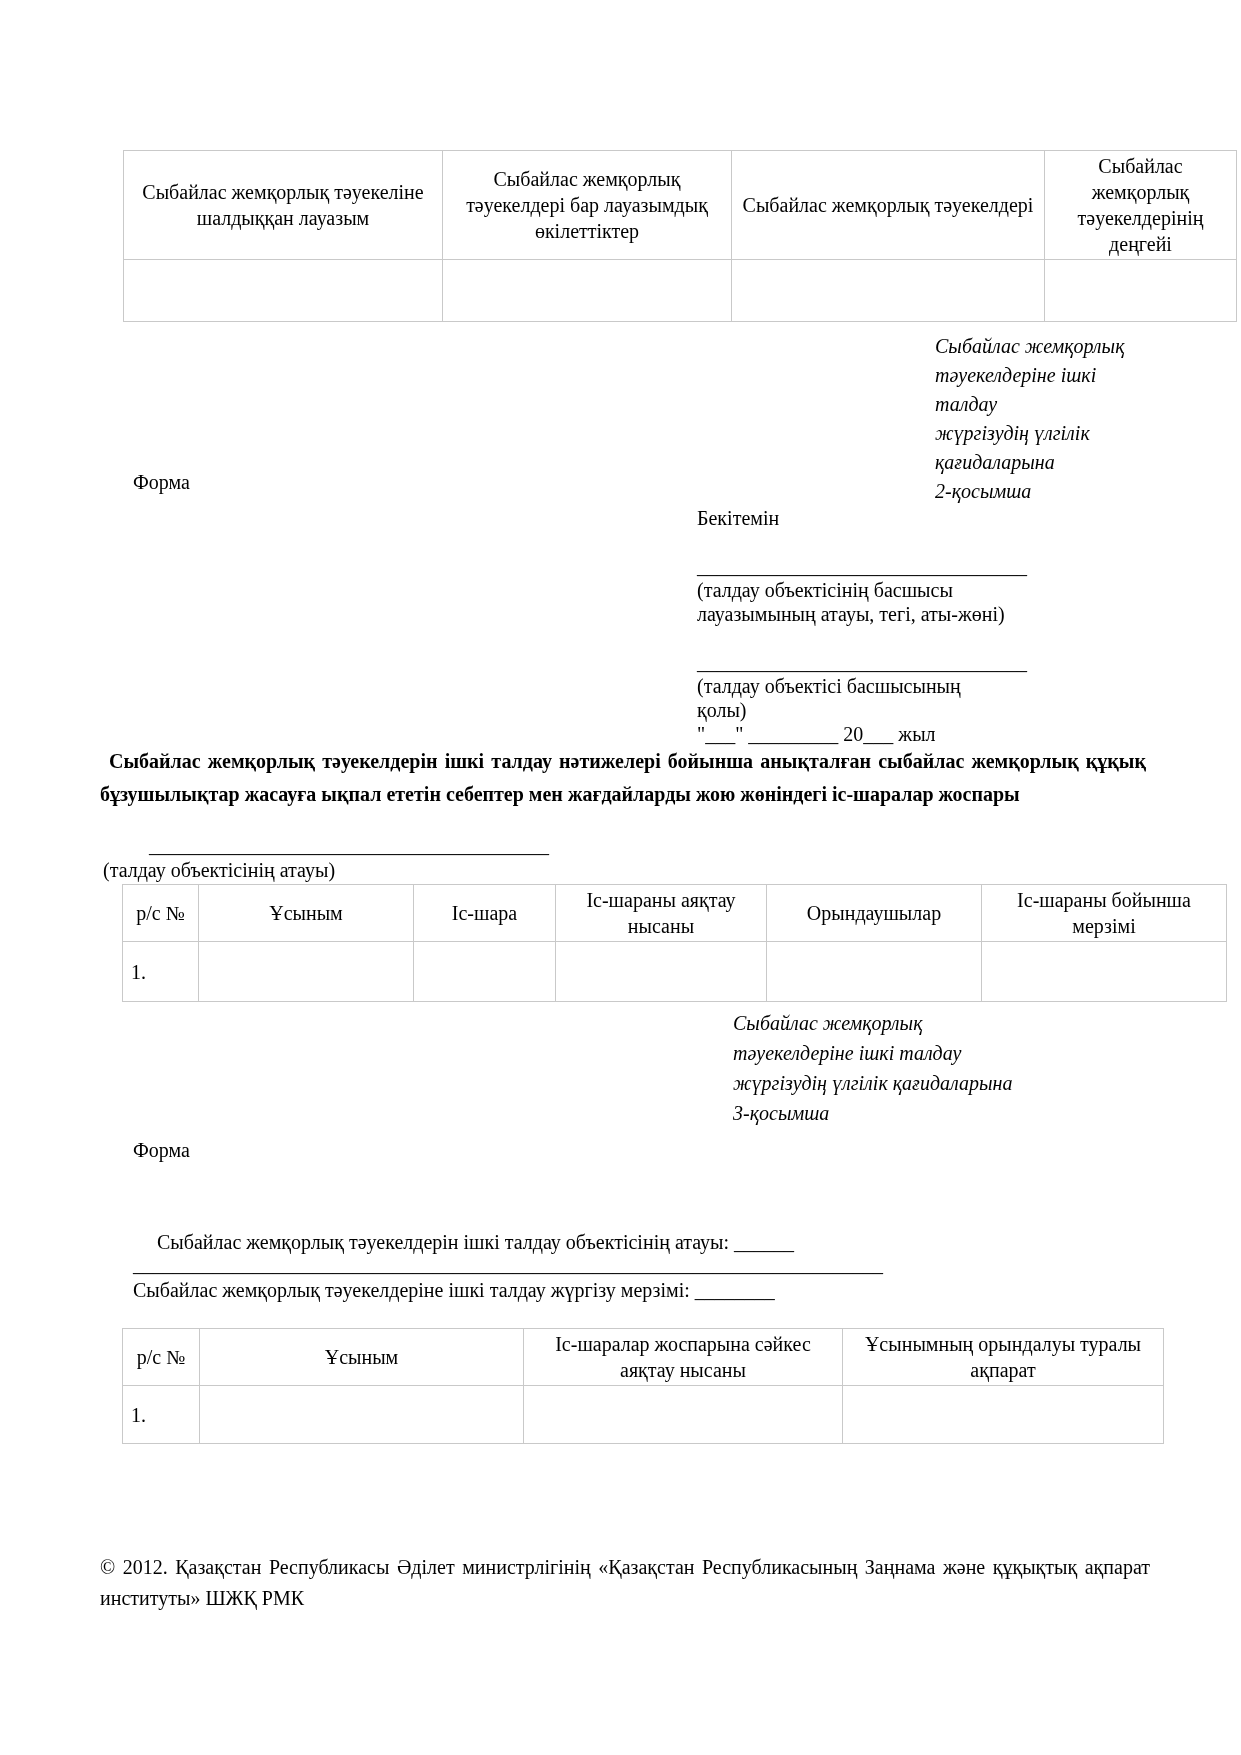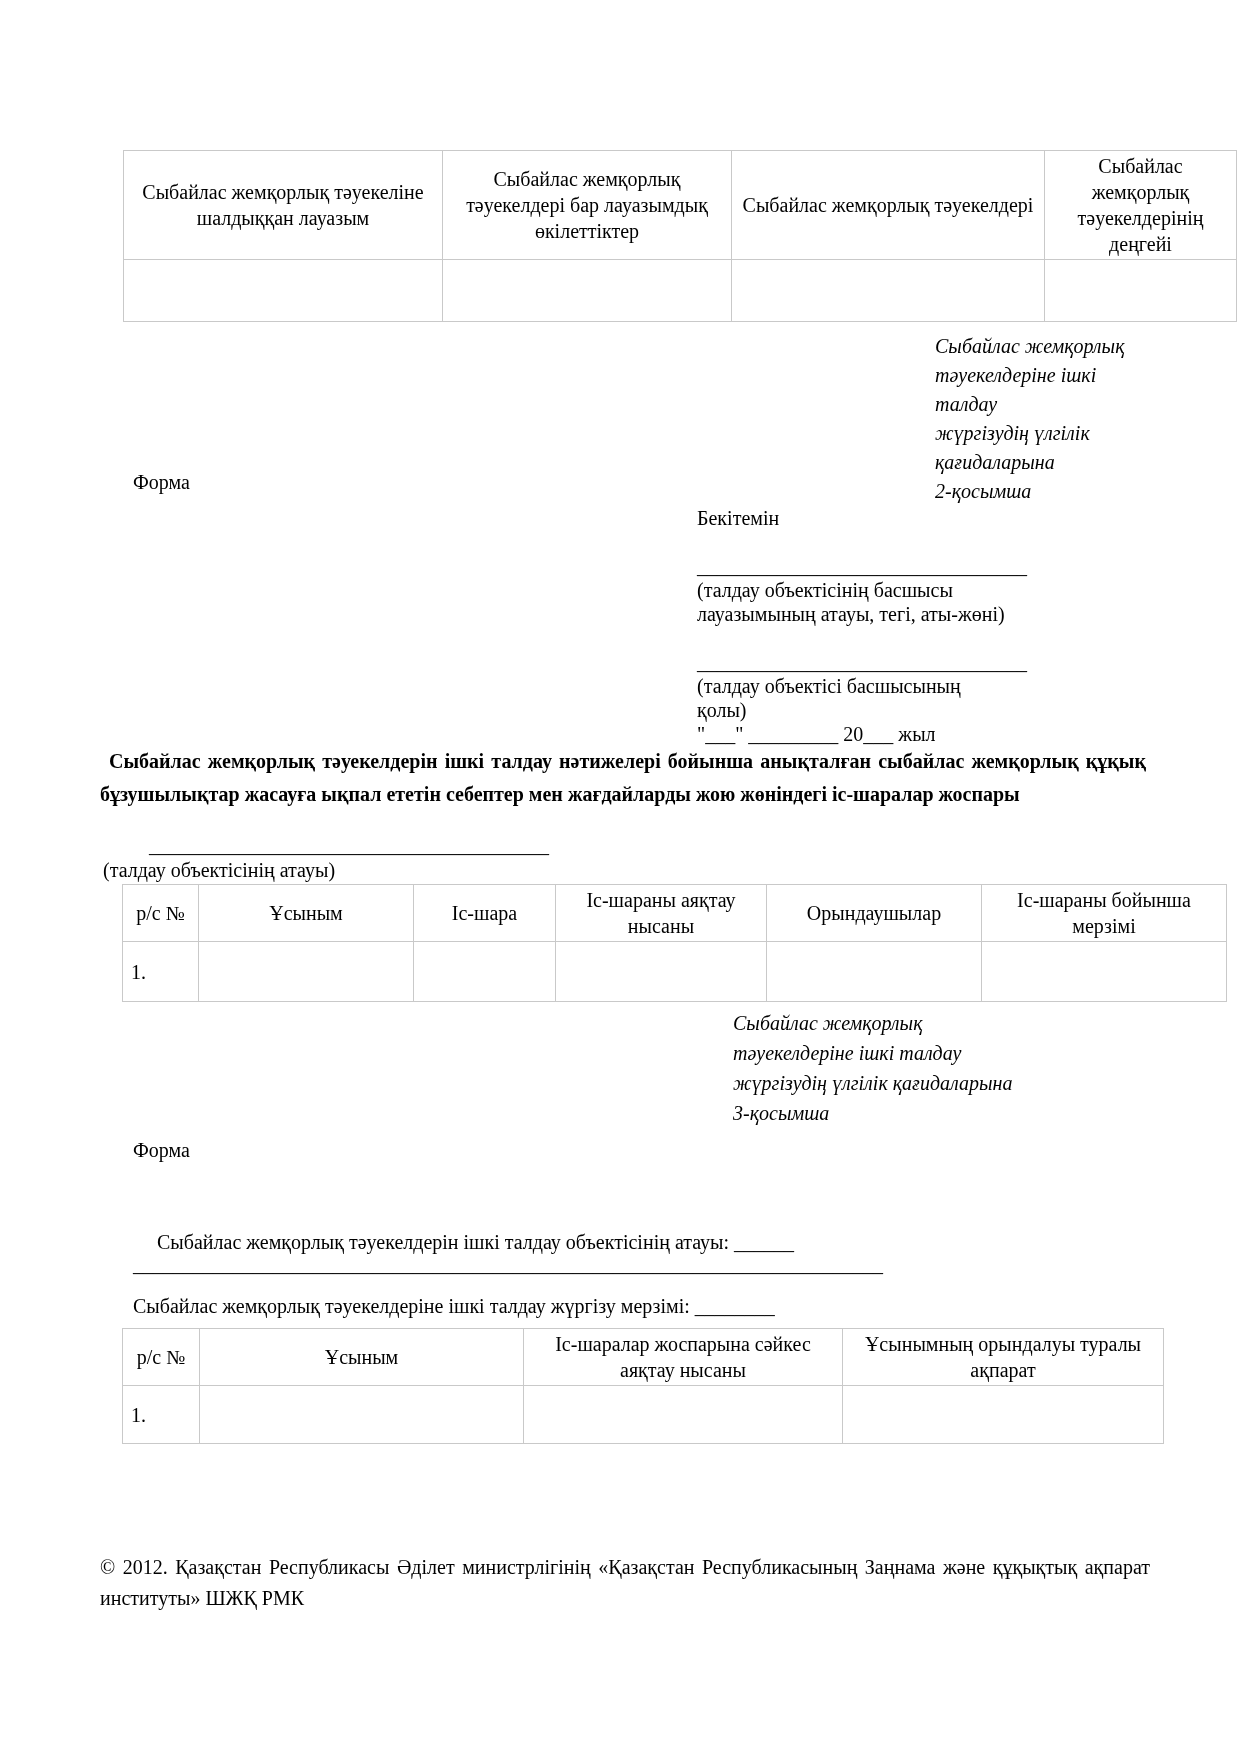--- a/index.html
+++ b/index.html
@@ -114,21 +114,21 @@
   <div class="appendix abs" style="left:733px; top:1008px; width:340px; line-height:30px;">Сыбайлас жемқорлық
 тәуекелдеріне ішкі талдау
 жүргізудің үлгілік қағидаларына
 3-қосымша</div>
 
   <div class="plain abs" style="left:133px; top:1138px;">Форма</div>
 
 
   <div class="plain abs" style="left:133px; top:1230px;margin-left:24px;">Сыбайлас жемқорлық тәуекелдерін ішкі талдау объектісінің атауы: ______</div>
   <div class="plain abs" style="left:133px; top:1252px;">___________________________________________________________________________</div>
-  <div class="plain abs" style="left:133px; top:1278px;margin-top:16px;">Сыбайлас жемқорлық тәуекелдеріне ішкі талдау жүргізу мерзімі: ________</div>
+  <div class="plain abs" style="left:133px; top:1278px;">Сыбайлас жемқорлық тәуекелдеріне ішкі талдау жүргізу мерзімі: ________</div>
 
   <table class="grid abs" style="left:122px; top:1328px; width:1041px;">
     <colgroup>
       <col style="width:77px">
         <col style="width:324px">
         <col style="width:319px">
         <col style="width:321px">
     </colgroup>
     <tbody>
         <tr style="height:52px;">

